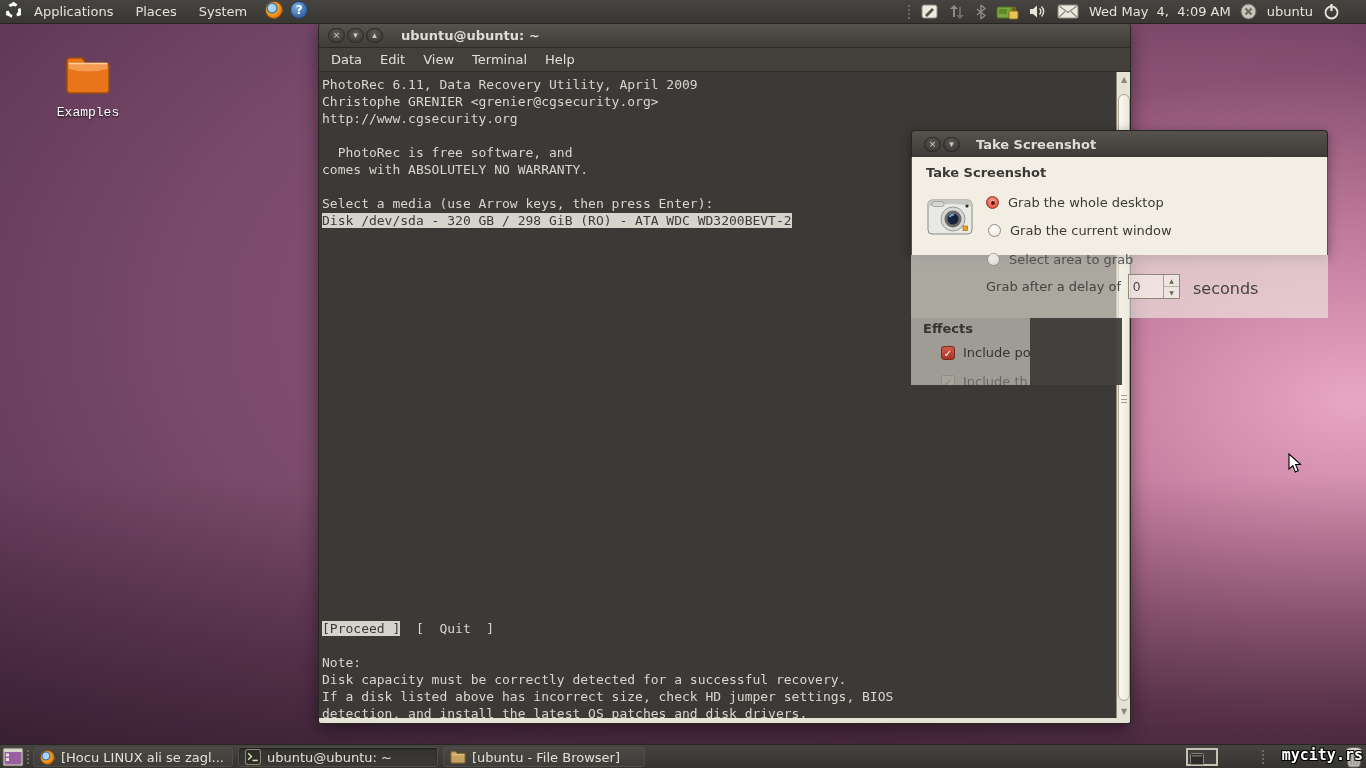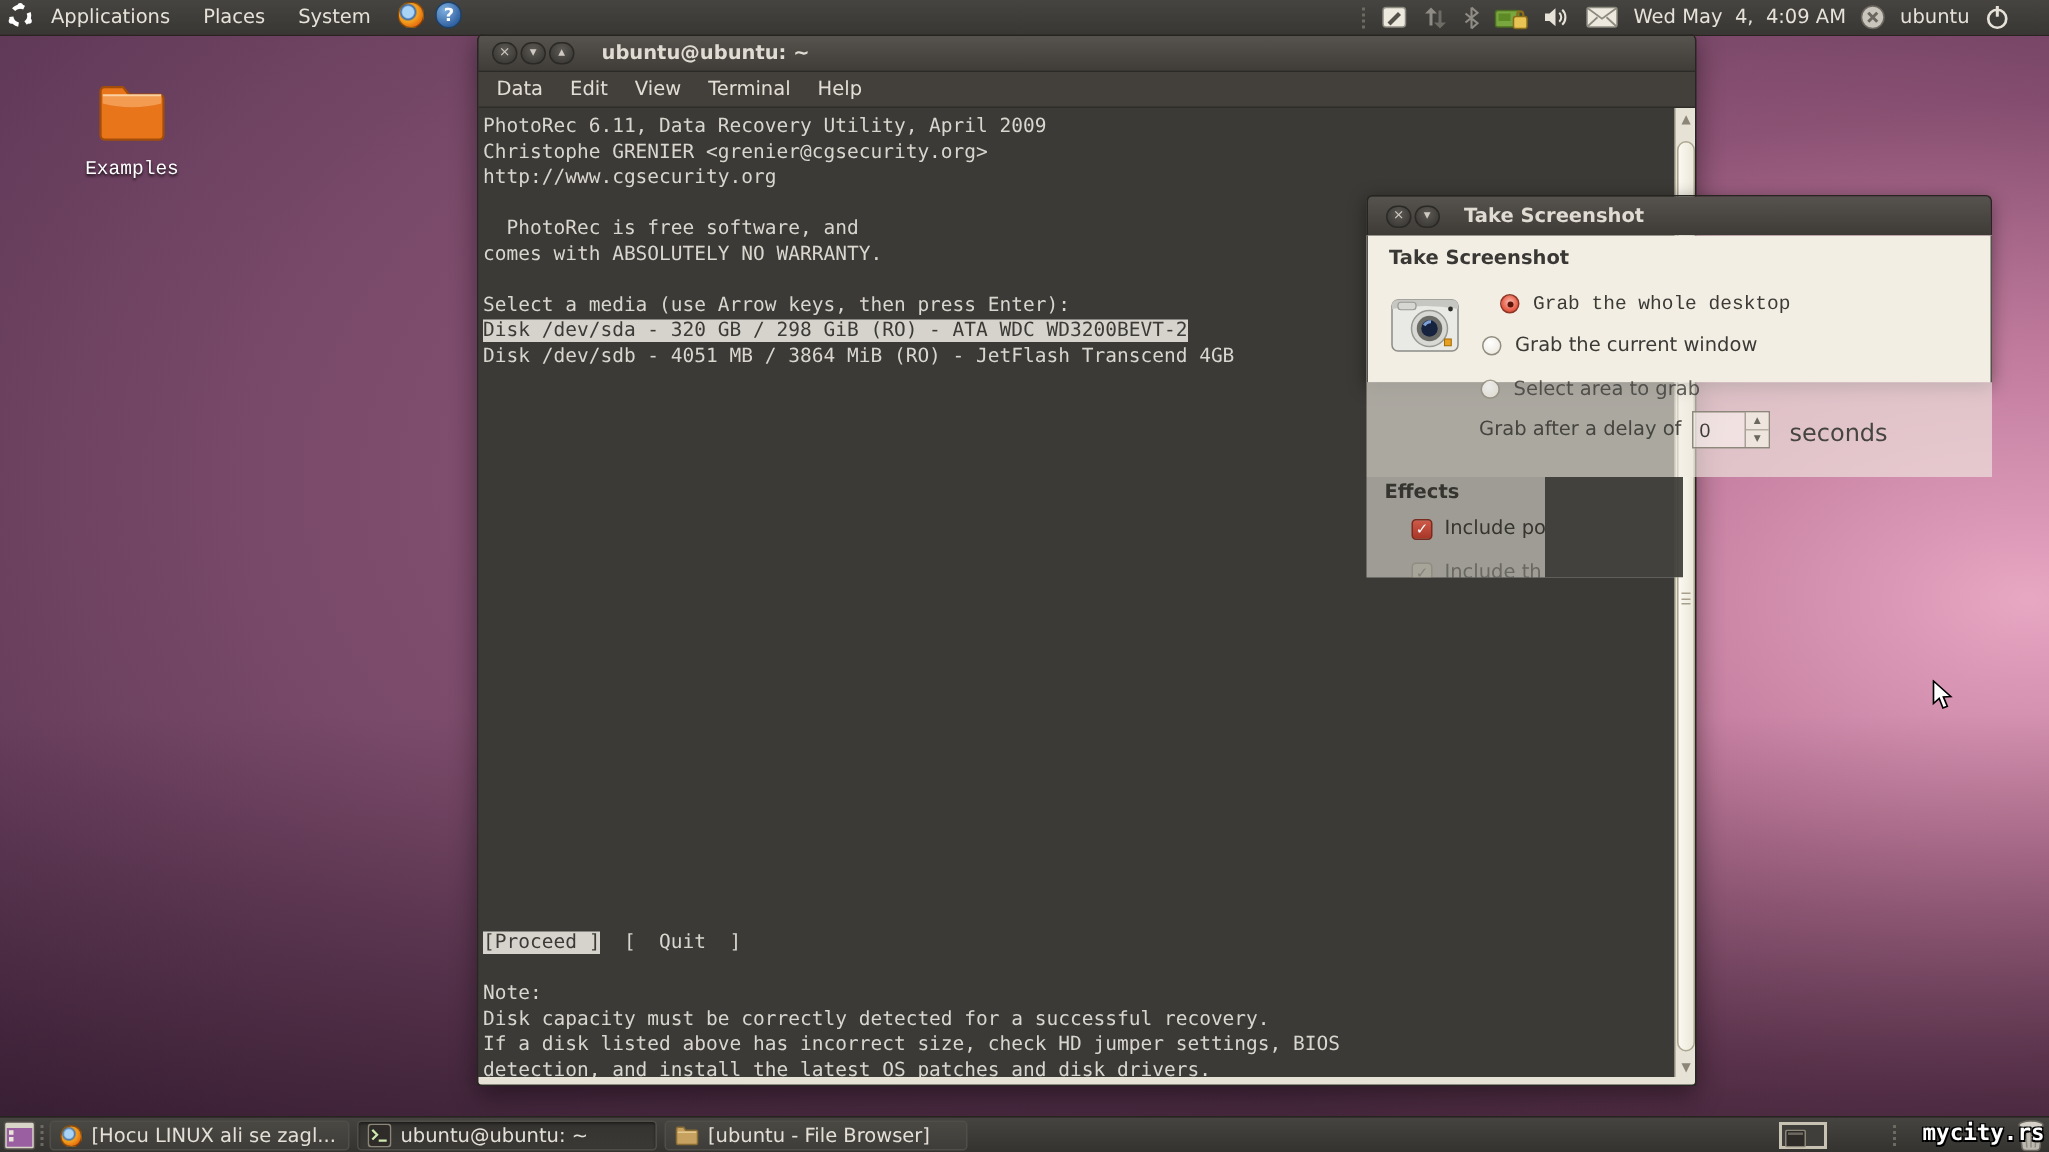--- a/index.html
+++ b/index.html
@@ -131,21 +131,20 @@
       <div class="menu-item">Help</div>
     </div>
     <div class="tcontent">
       <div class="trow" style="top:4px">PhotoRec 6.11, Data Recovery Utility, April 2009</div>
       <div class="trow" style="top:21px">Christophe GRENIER &lt;grenier@cgsecurity.org&gt;</div>
       <div class="trow" style="top:38px">http://www.cgsecurity.org</div>
       <div class="trow" style="top:72px">  PhotoRec is free software, and</div>
       <div class="trow" style="top:89px">comes with ABSOLUTELY NO WARRANTY.</div>
       <div class="trow" style="top:123px">Select a media (use Arrow keys, then press Enter):</div>
       <div class="trow" style="top:140px"><span class="hl">Disk /dev/sda - 320 GB / 298 GiB (RO) - ATA WDC WD3200BEVT-2</span></div>
-      <div class="trow" style="top:157px">Disk /dev/sdb - 4051 MB / 3864 MiB (RO) - JetFlash Transcend 4GB</div>
       <div class="trow" style="top:548px"><span class="hl">[Proceed ]</span><span>  [  Quit  ]</span></div>
       <div class="trow" style="top:582px">Note:</div>
       <div class="trow" style="top:599px">Disk capacity must be correctly detected for a successful recovery.</div>
       <div class="trow" style="top:616px">If a disk listed above has incorrect size, check HD jumper settings, BIOS</div>
       <div class="trow" style="top:633px">detection, and install the latest OS patches and disk drivers.</div>
     </div>
     <div class="scrollbar">
       <div class="sb-btn" style="top:0">▲</div>
       <div class="sb-thumb">
           <div class="sb-grip"></div>
@@ -167,21 +166,21 @@
         <rect x="1" y="4" width="44" height="34" rx="4" fill="#E9E9E6" stroke="#8a8a86"></rect>
         <path d="M1 10 Q23 6 45 10 L45 7 Q45 4 41 4 L5 4 Q1 4 1 7 Z" fill="#C6C6C2"></path>
         <rect x="5" y="5.5" width="12" height="5" rx="2" fill="#D6D6D2" stroke="#9a9a94" stroke-width="0.8"></rect>
         <circle cx="40" cy="10" r="1.6" fill="#2c2c2a"></circle>
         <circle cx="26" cy="23" r="12" fill="#D8D8D4" stroke="#9a9a94"></circle>
         <circle cx="26" cy="23" r="8.5" fill="#6a6a66"></circle>
         <circle cx="26" cy="23" r="5.5" fill="#16233f"></circle>
         <path d="M22.5 21 A 5 5 0 0 1 27 18.5" stroke="#7da0d8" stroke-width="2" fill="none"></path>
         <rect x="36" y="30" width="4.5" height="4.5" fill="#E8A021" stroke="#a36d0b" stroke-width="0.7"></rect>
       </svg>
-      <div class="radio-row" style="left:88px; top:38px;font-family:Liberation Mono, monospace;">
+      <div class="radio-row" style="left:74px; top:38px;">
         <span class="radio sel"></span>
         <span>Grab the whole desktop</span>
       </div>
       <div class="radio-row" style="left:76px; top:66px;">
         <span class="radio"></span>
         <span>Grab the current window</span>
       </div>
     </div>
   </div>
 

